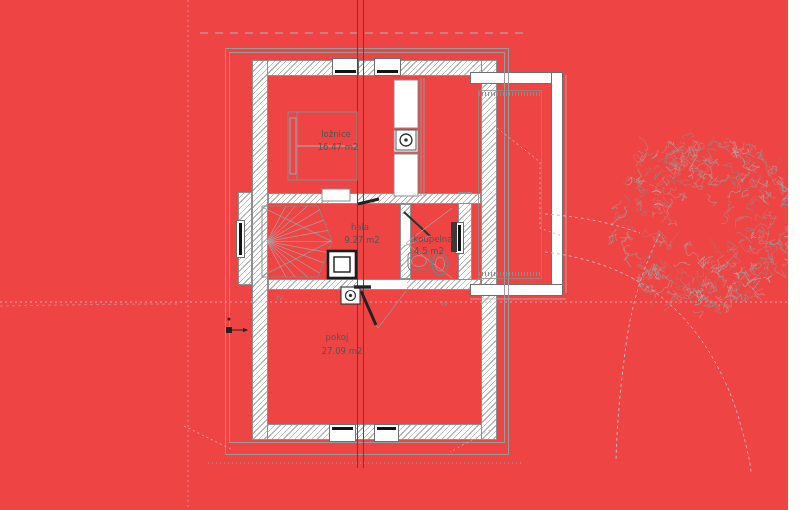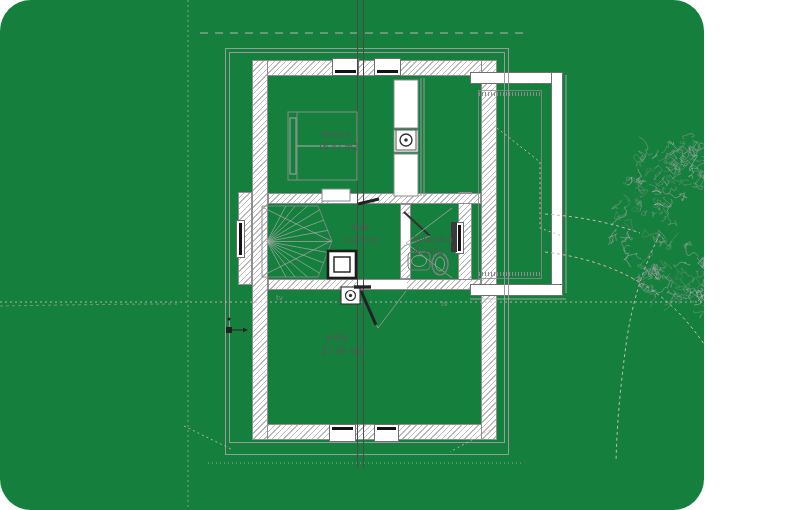--- a/index.html
+++ b/index.html
@@ -1,17 +1,17 @@
 <!DOCTYPE html>
 <html><head>
 <meta charset="utf-8">
 <style>
   html,body{margin:0;padding:0;background:#fff;}
-  #stage{position:relative;width:704px;height:510px;background:#15803d;overflow:hidden;
-         font-family:"DejaVu Sans",sans-serif;border-radius:31px;}
+  #stage{position:relative;width:788px;height:510px;background:#ef4444;overflow:hidden;
+         font-family:"DejaVu Sans",sans-serif;}
   .wall{position:absolute;box-sizing:border-box;border:1px solid #8f8f8f;
         background:repeating-linear-gradient(135deg,#ffffff 0px,#ffffff 3px,#b9b9b9 3px,#b9b9b9 4px);
         z-index:1;}
   .gap{position:absolute;background:#ffffff;z-index:2;}
   .win{position:absolute;box-sizing:border-box;background:#fff;border:1px solid #6e6e6e;z-index:3;}
   .win .bar{position:absolute;background:#141414;}
   .band{position:absolute;box-sizing:border-box;background:#fff;border:1px solid #6f6f6f;z-index:1;}
   .dots{position:absolute;height:4px;background:repeating-linear-gradient(90deg,#8d8d8d 0 1px,transparent 1px 3px);z-index:2;}
   svg#overlay{position:absolute;left:0;top:0;z-index:4;}
   text{fill:#555;}

